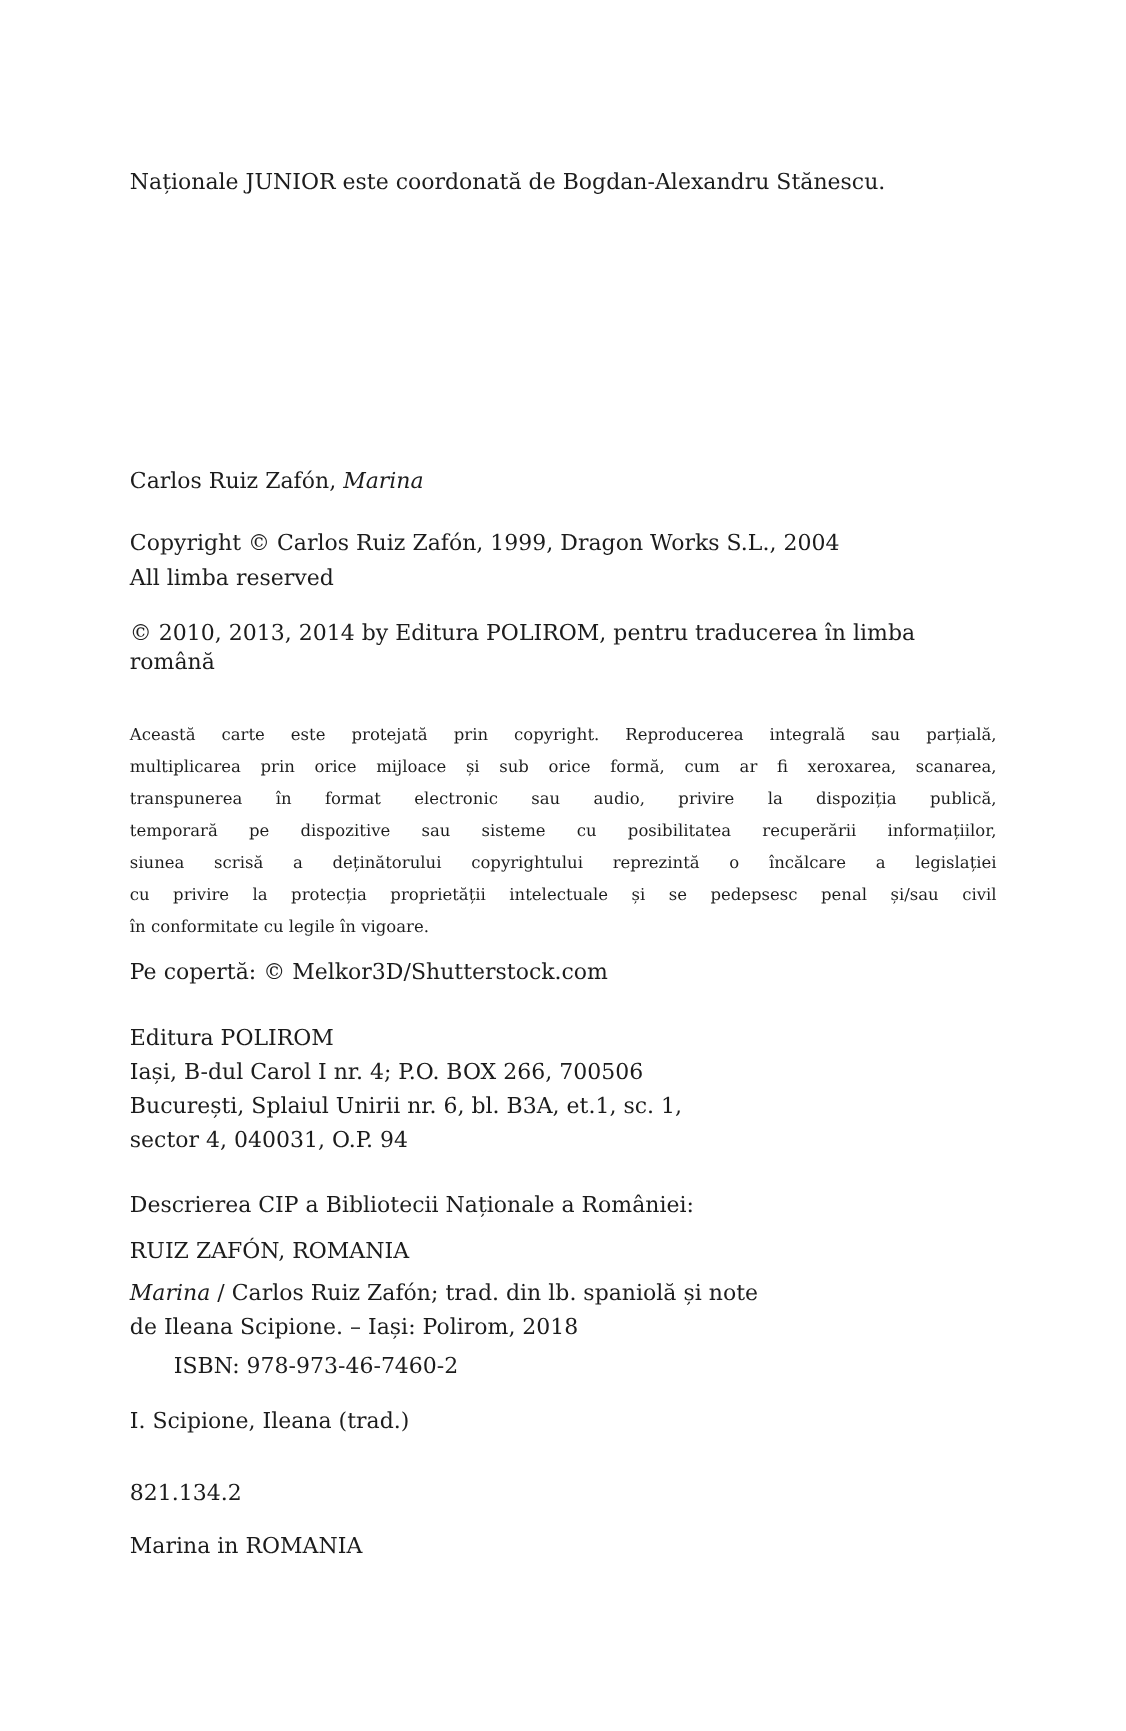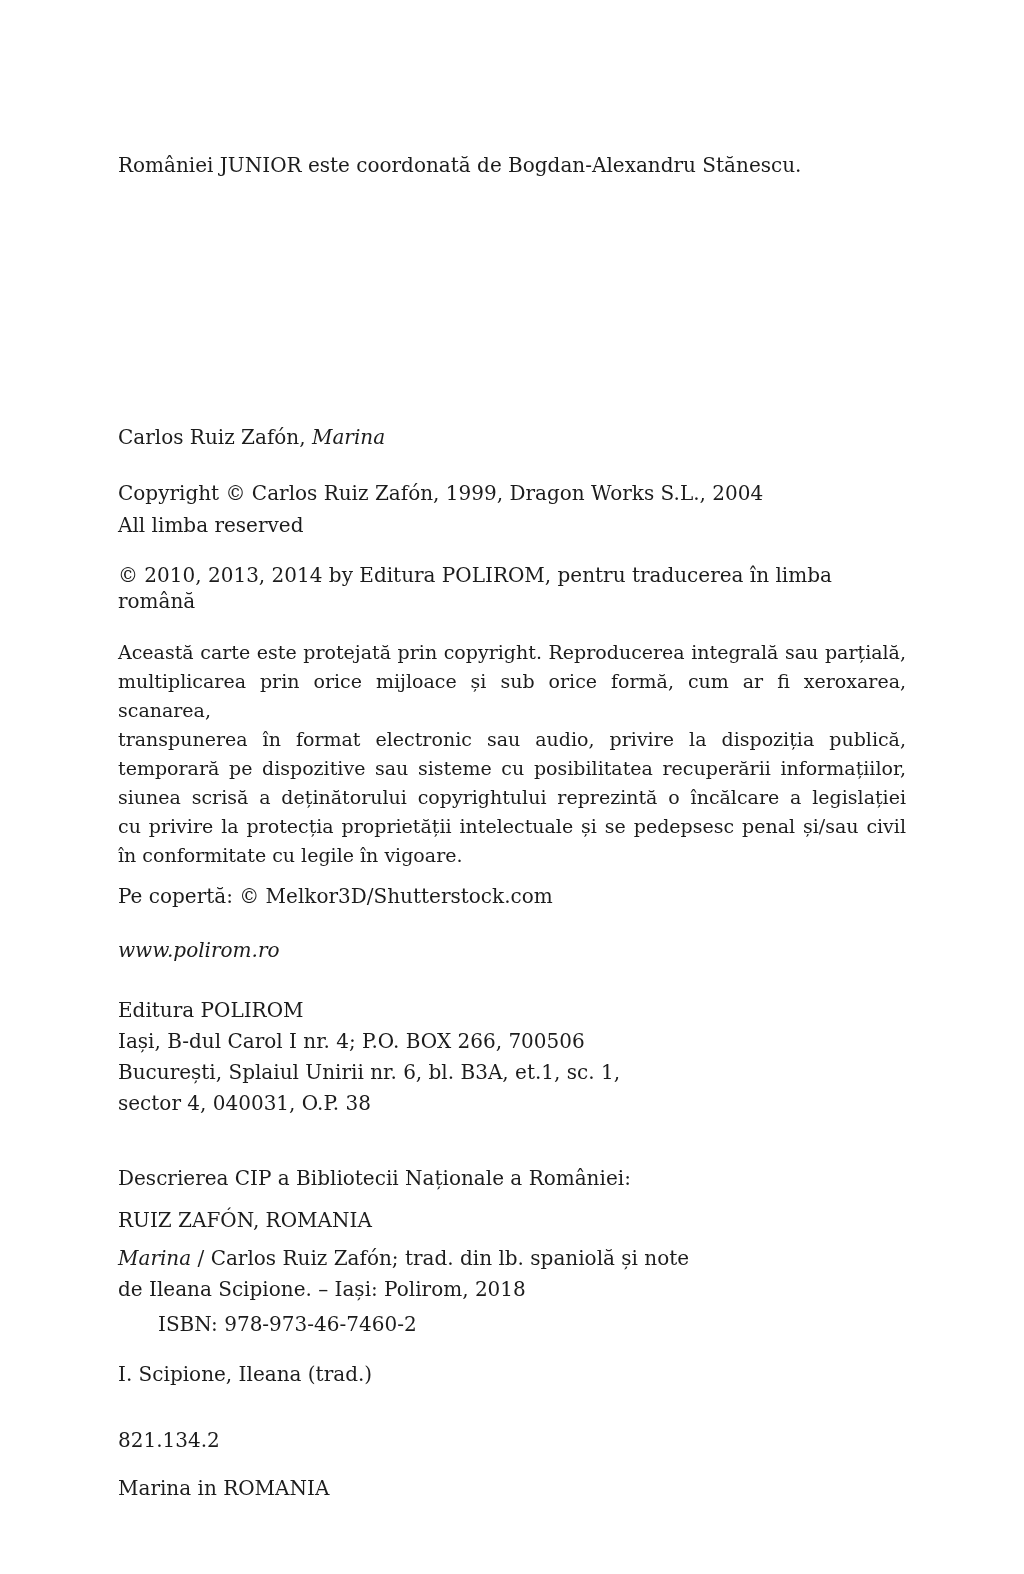--- a/index.html
+++ b/index.html
@@ -17,47 +17,47 @@
     padding: 152px 118px 0 118px;
     overflow: hidden;
   }
   .italic { font-style: italic; }
 
   .note { margin-top: 0; }
   .author-line { margin-top: 246px; }
   .copyright-block { margin-top: 27px; line-height: 32px; }
   .rom-copy { margin-top: 21px; }
 
-  .legal { margin-top: 24px; font-size: 19px; }
+  .legal { margin-top: 40px; font-size: 15px; }
   .legal .legal-line {
     line-height: 29px;
     text-align: justify;
     text-align-last: justify;
   }
   .legal .legal-line:last-child { text-align-last: left; }
 
   .cover-credit { margin-top: 13px; }
   .website { margin-top: 28px; }
 
   .publisher { margin-top: 32px; line-height: 31px; }
 
-  .cip-heading { margin-top: 46px; }
+  .cip-heading { margin-top: 30px; }
   .cip-author { margin-top: 16px; }
   .cip-entry { margin-top: 10px; line-height: 31px; }
   .isbn { margin-top: 6px; padding-left: 40px; }
   .translator { margin-top: 24px; }
   .classification { margin-top: 40px; }
   .printed { margin-top: 22px; }
 </style>
 </head>
 <body>
 
 <div class="page">
 
-  <div class="note">României JUNIOR este coordonată de Bogdan-Alexandru Stănescu.</div>
+  <div class="note">Naționale JUNIOR este coordonată de Bogdan-Alexandru Stănescu.</div>
 
   <div class="author-line">
     <span>Carlos Ruiz Zafón, </span><span class="italic">Marina</span>
   </div>
 
   <div class="copyright-block">
     <div>Copyright © Carlos Ruiz Zafón, 1999, Dragon Works S.L., 2004</div>
     <div>All limba reserved</div>
   </div>
 
@@ -68,28 +68,27 @@
       <div class="legal-line">multiplicarea prin orice mijloace și sub orice formă, cum ar fi xeroxarea, scanarea,</div>
       <div class="legal-line">transpunerea în format electronic sau audio, privire la dispoziția publică,</div>
       <div class="legal-line">temporară pe dispozitive sau sisteme cu posibilitatea recuperării informațiilor,</div>
       <div class="legal-line">siunea scrisă a deținătorului copyrightului reprezintă o încălcare a legislației</div>
       <div class="legal-line">cu privire la protecția proprietății intelectuale și se pedepsesc penal și/sau civil</div>
       <div class="legal-line">în conformitate cu legile în vigoare.</div>
     </div>
 
   <div class="cover-credit">Pe copertă: © Melkor3D/Shutterstock.com</div>
 
-  <div class="website italic">www.polirom.ro</div>
 
   <div class="publisher">
     <div>Editura POLIROM</div>
     <div>
         <div>Iași, B-dul Carol I nr. 4; P.O. BOX 266, 700506</div>
         <div>București, Splaiul Unirii nr. 6, bl. B3A, et.1, sc. 1,</div>
-        <div>sector 4, 040031, O.P. 38</div>
+        <div>sector 4, 040031, O.P. 94</div>
       </div>
   </div>
 
   <div class="cip-heading">Descrierea CIP a Bibliotecii Naționale a României:</div>
 
   <div class="cip-author">RUIZ ZAFÓN, ROMANIA</div>
 
   <div class="cip-entry">
     <div><span class="italic">Marina</span><span> / Carlos Ruiz Zafón; trad. din lb. spaniolă și note</span></div>
     <div>de Ileana Scipione. – Iași: Polirom, 2018</div>

